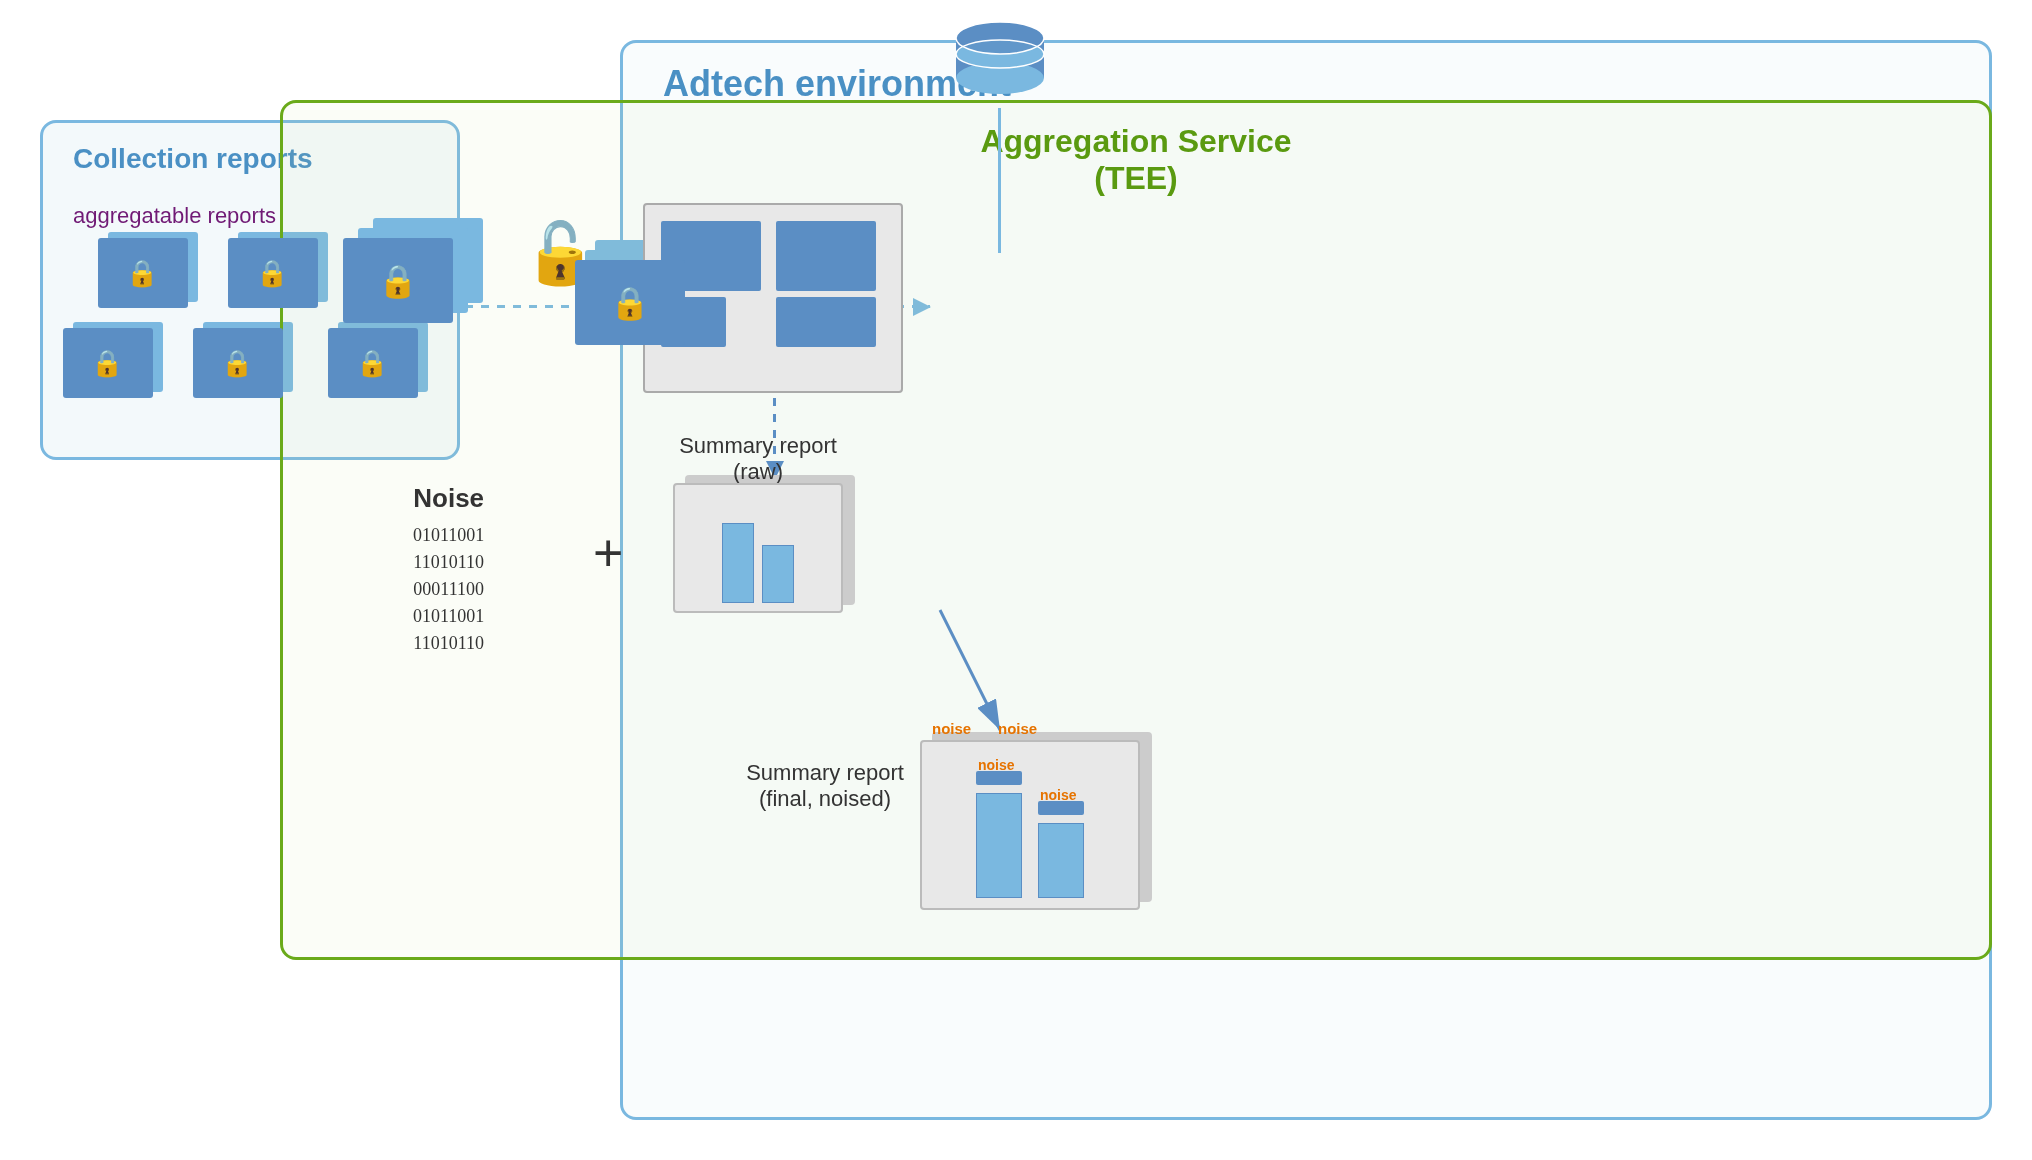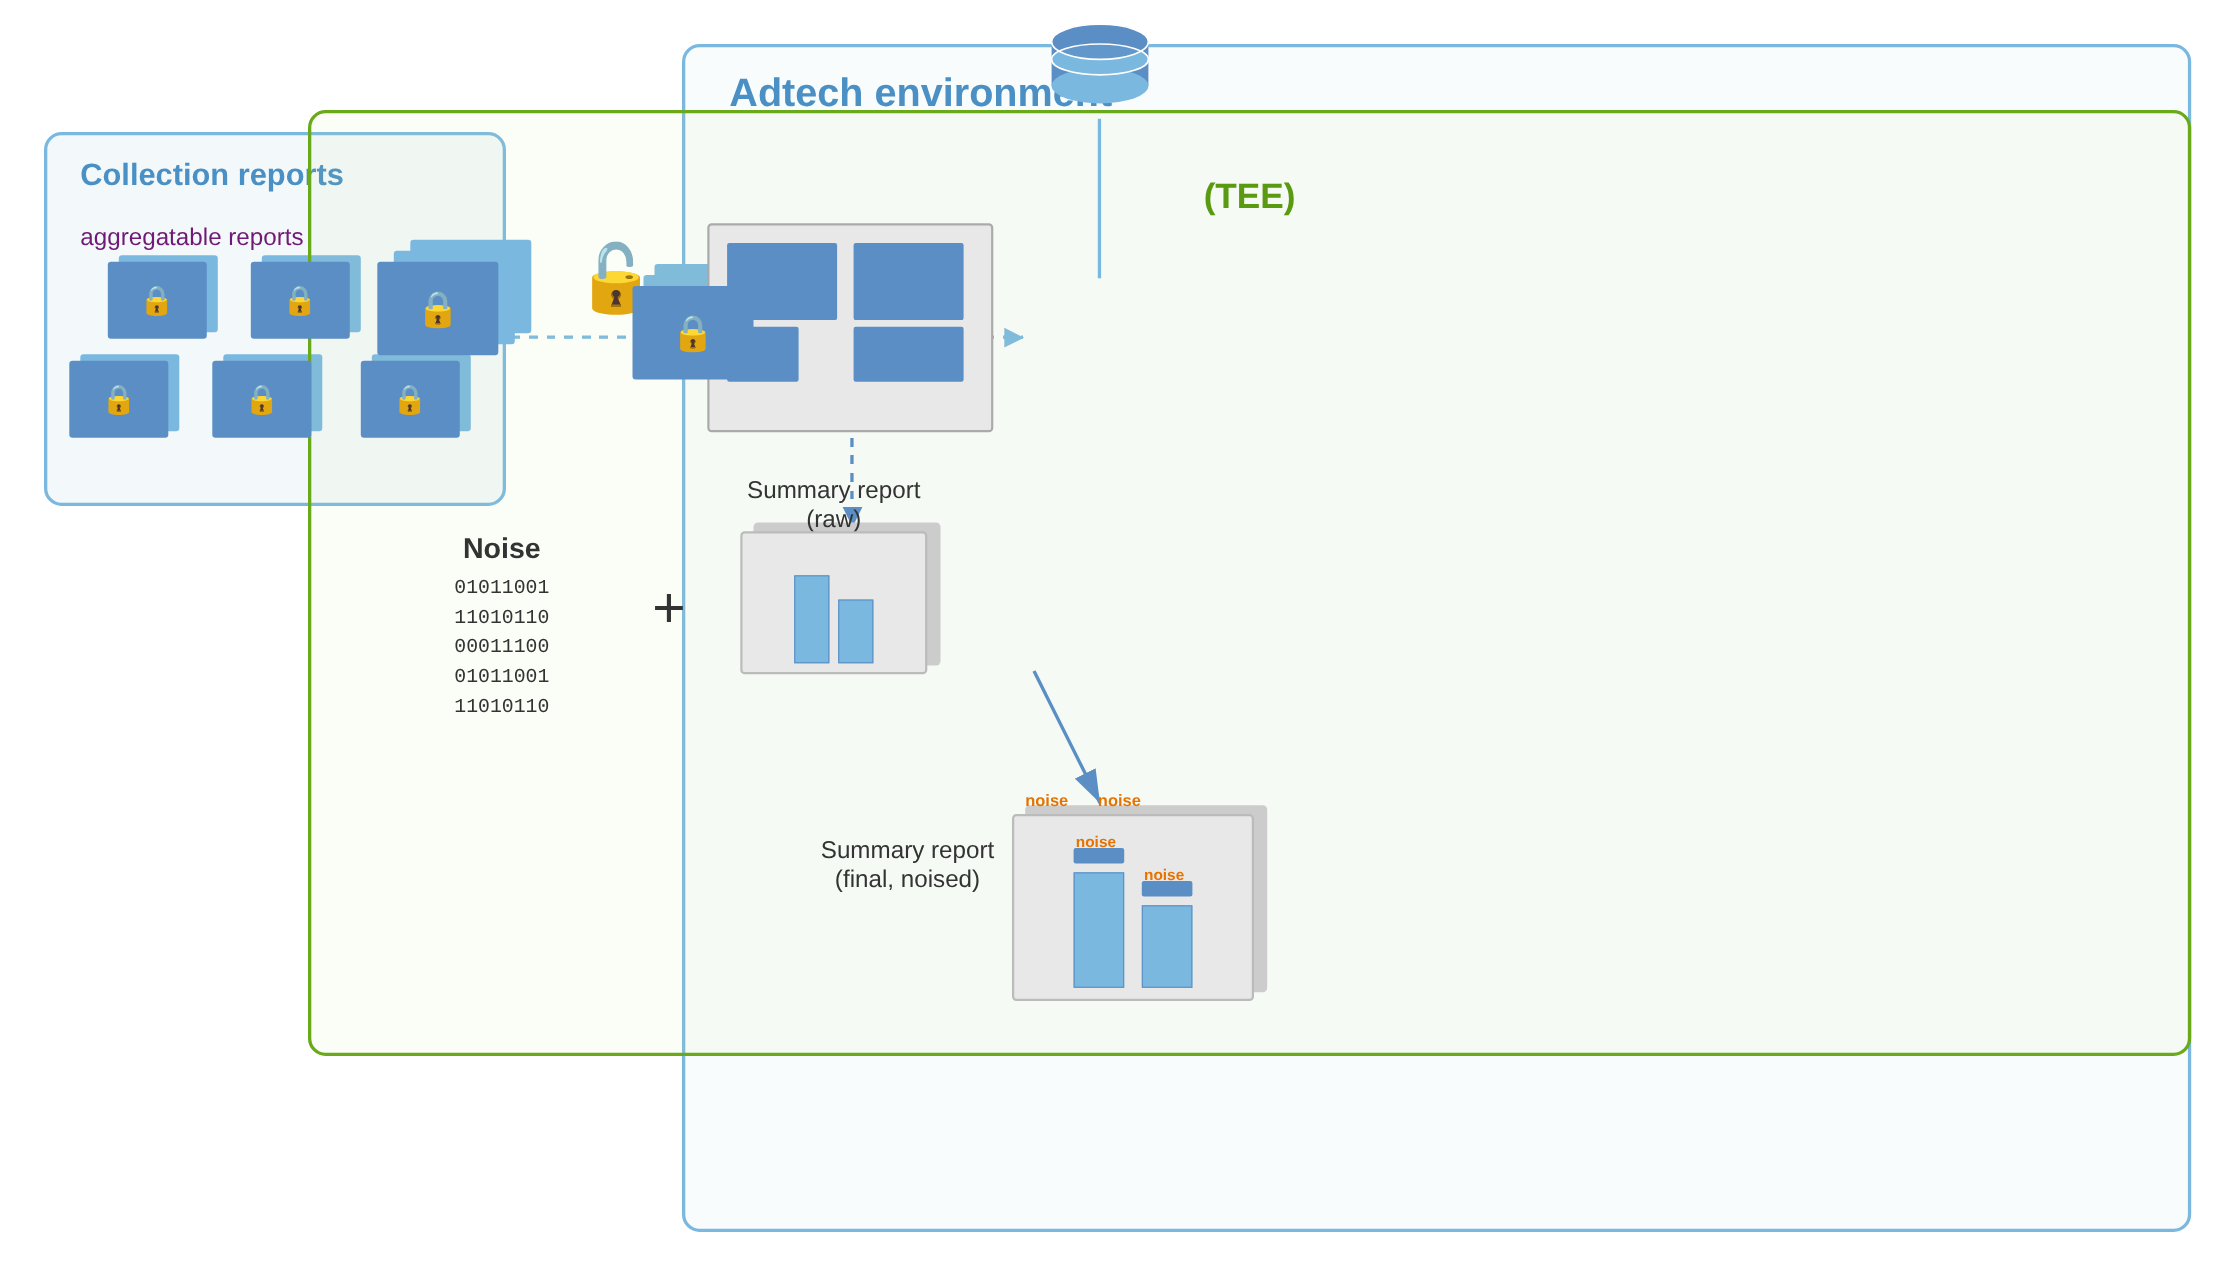--- a/index.html
+++ b/index.html
@@ -123,21 +123,21 @@
       position: absolute;
       bottom: -1px;
       left: -7px;
       border-top: 18px solid #5b8ec4;
       border-left: 9px solid transparent;
       border-right: 9px solid transparent;
     }
 
     
     .noise-text {
-      font-family: Liberation Mono, monospace;
+      font-family: Liberation Serif, serif;
       font-size: 18px;
       color: #333;
       line-height: 1.5;
       text-align: center;
     }
 
     
     .plus-sign {
       position: absolute;
       font-size: 52px;
@@ -243,21 +243,21 @@
     <div style="position:absolute; top:10px; left:10px; width:110px; height:85px; background:#7ab8e0; border-radius:3px;"></div>
     <div style="position:relative; width:110px; height:85px; background:#5b8ec4; border-radius:3px; display:flex; align-items:center; justify-content:center; z-index:2; top:20px;">
       <span style="font-size:32px;">🔒</span>
     </div>
   </div>
 
   <div class="arrow-dashed" style="top:305px; left:720px; width:210px;"></div>
 
   <div class="aggregation-service">
     <div class="aggregation-label">
-      <br>
+      <span>Aggregation Service</span><br>
       <span>(TEE)</span>
     </div>
 
     <div style="position:absolute; top:115px; left:60px;">
       <div style="position:absolute; top:0; left:30px; width:110px; height:85px; background:#7ab8e0; border-radius:3px;"></div>
       <div style="position:absolute; top:10px; left:15px; width:110px; height:85px; background:#7ab8e0; border-radius:3px;"></div>
       <div style="position:relative; width:110px; height:85px; background:#5b8ec4; border-radius:3px; display:flex; align-items:center; justify-content:center; z-index:2; top:20px;">
         <span style="font-size:32px;">🔒</span>
       </div>
     </div>

